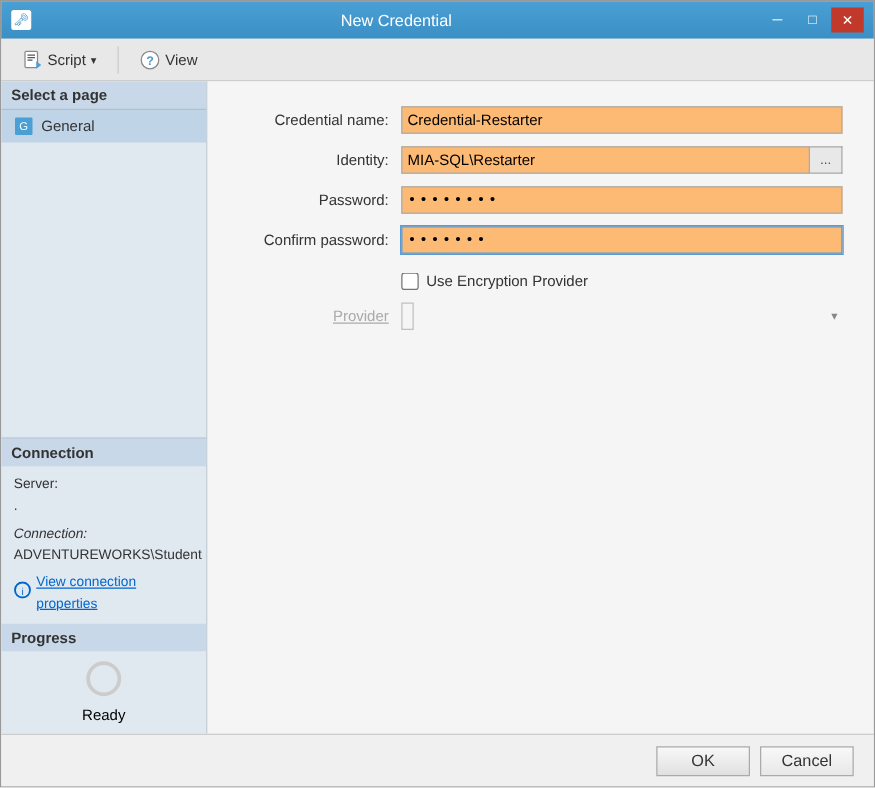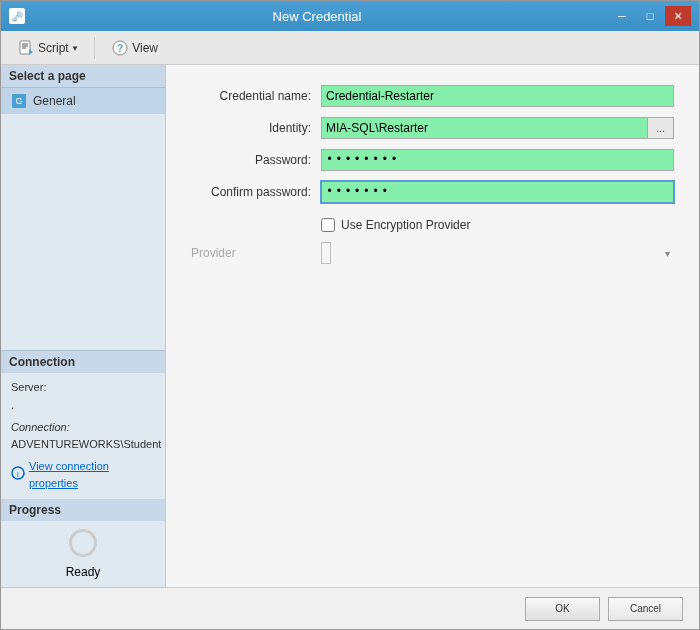--- a/index.html
+++ b/index.html
@@ -228,21 +228,21 @@
       color: #333;
       text-align: right;
       padding-right: 10px;
       flex-shrink: 0;
     }
 
     .form-input {
       flex: 1;
       height: 22px;
       border: 1px solid #aaa;
-      background: #86efac;
+      background: #fdba74;
       padding: 0 4px;
       font-size: 12px;
       font-family: inherit;
       outline: none;
     }
 
     .form-input-with-btn {
       display: flex;
       flex: 1;
     }
@@ -283,22 +283,24 @@
     .provider-row {
       display: flex;
       align-items: center;
       margin-bottom: 10px;
     }
 
     .provider-label {
       width: 130px;
       font-size: 12px;
       color: #aaa;
+      text-align: right;
       padding-right: 10px;
       flex-shrink: 0;
+      text-decoration: underline;
     }
 
     .provider-select {
       flex: 1;
       height: 22px;
       border: 1px solid #aaa;
       background: #f5f5f5;
       padding: 0 4px;
       font-size: 12px;
       font-family: inherit;
@@ -336,21 +338,21 @@
       gap: 8px;
       flex-shrink: 0;
     }
 
     .footer-btn {
       width: 75px;
       height: 24px;
       border: 1px solid #aaa;
       background: linear-gradient(to bottom, #f8f8f8, #e8e8e8);
       cursor: pointer;
-      font-size: 10px;
+      font-size: 13px;
       font-family: inherit;
       color: #333;
     }
 
     .footer-btn.primary {
       background: linear-gradient(to bottom, #f8f8f8, #e0e0e0);
     }
 
     
     .password-field {

